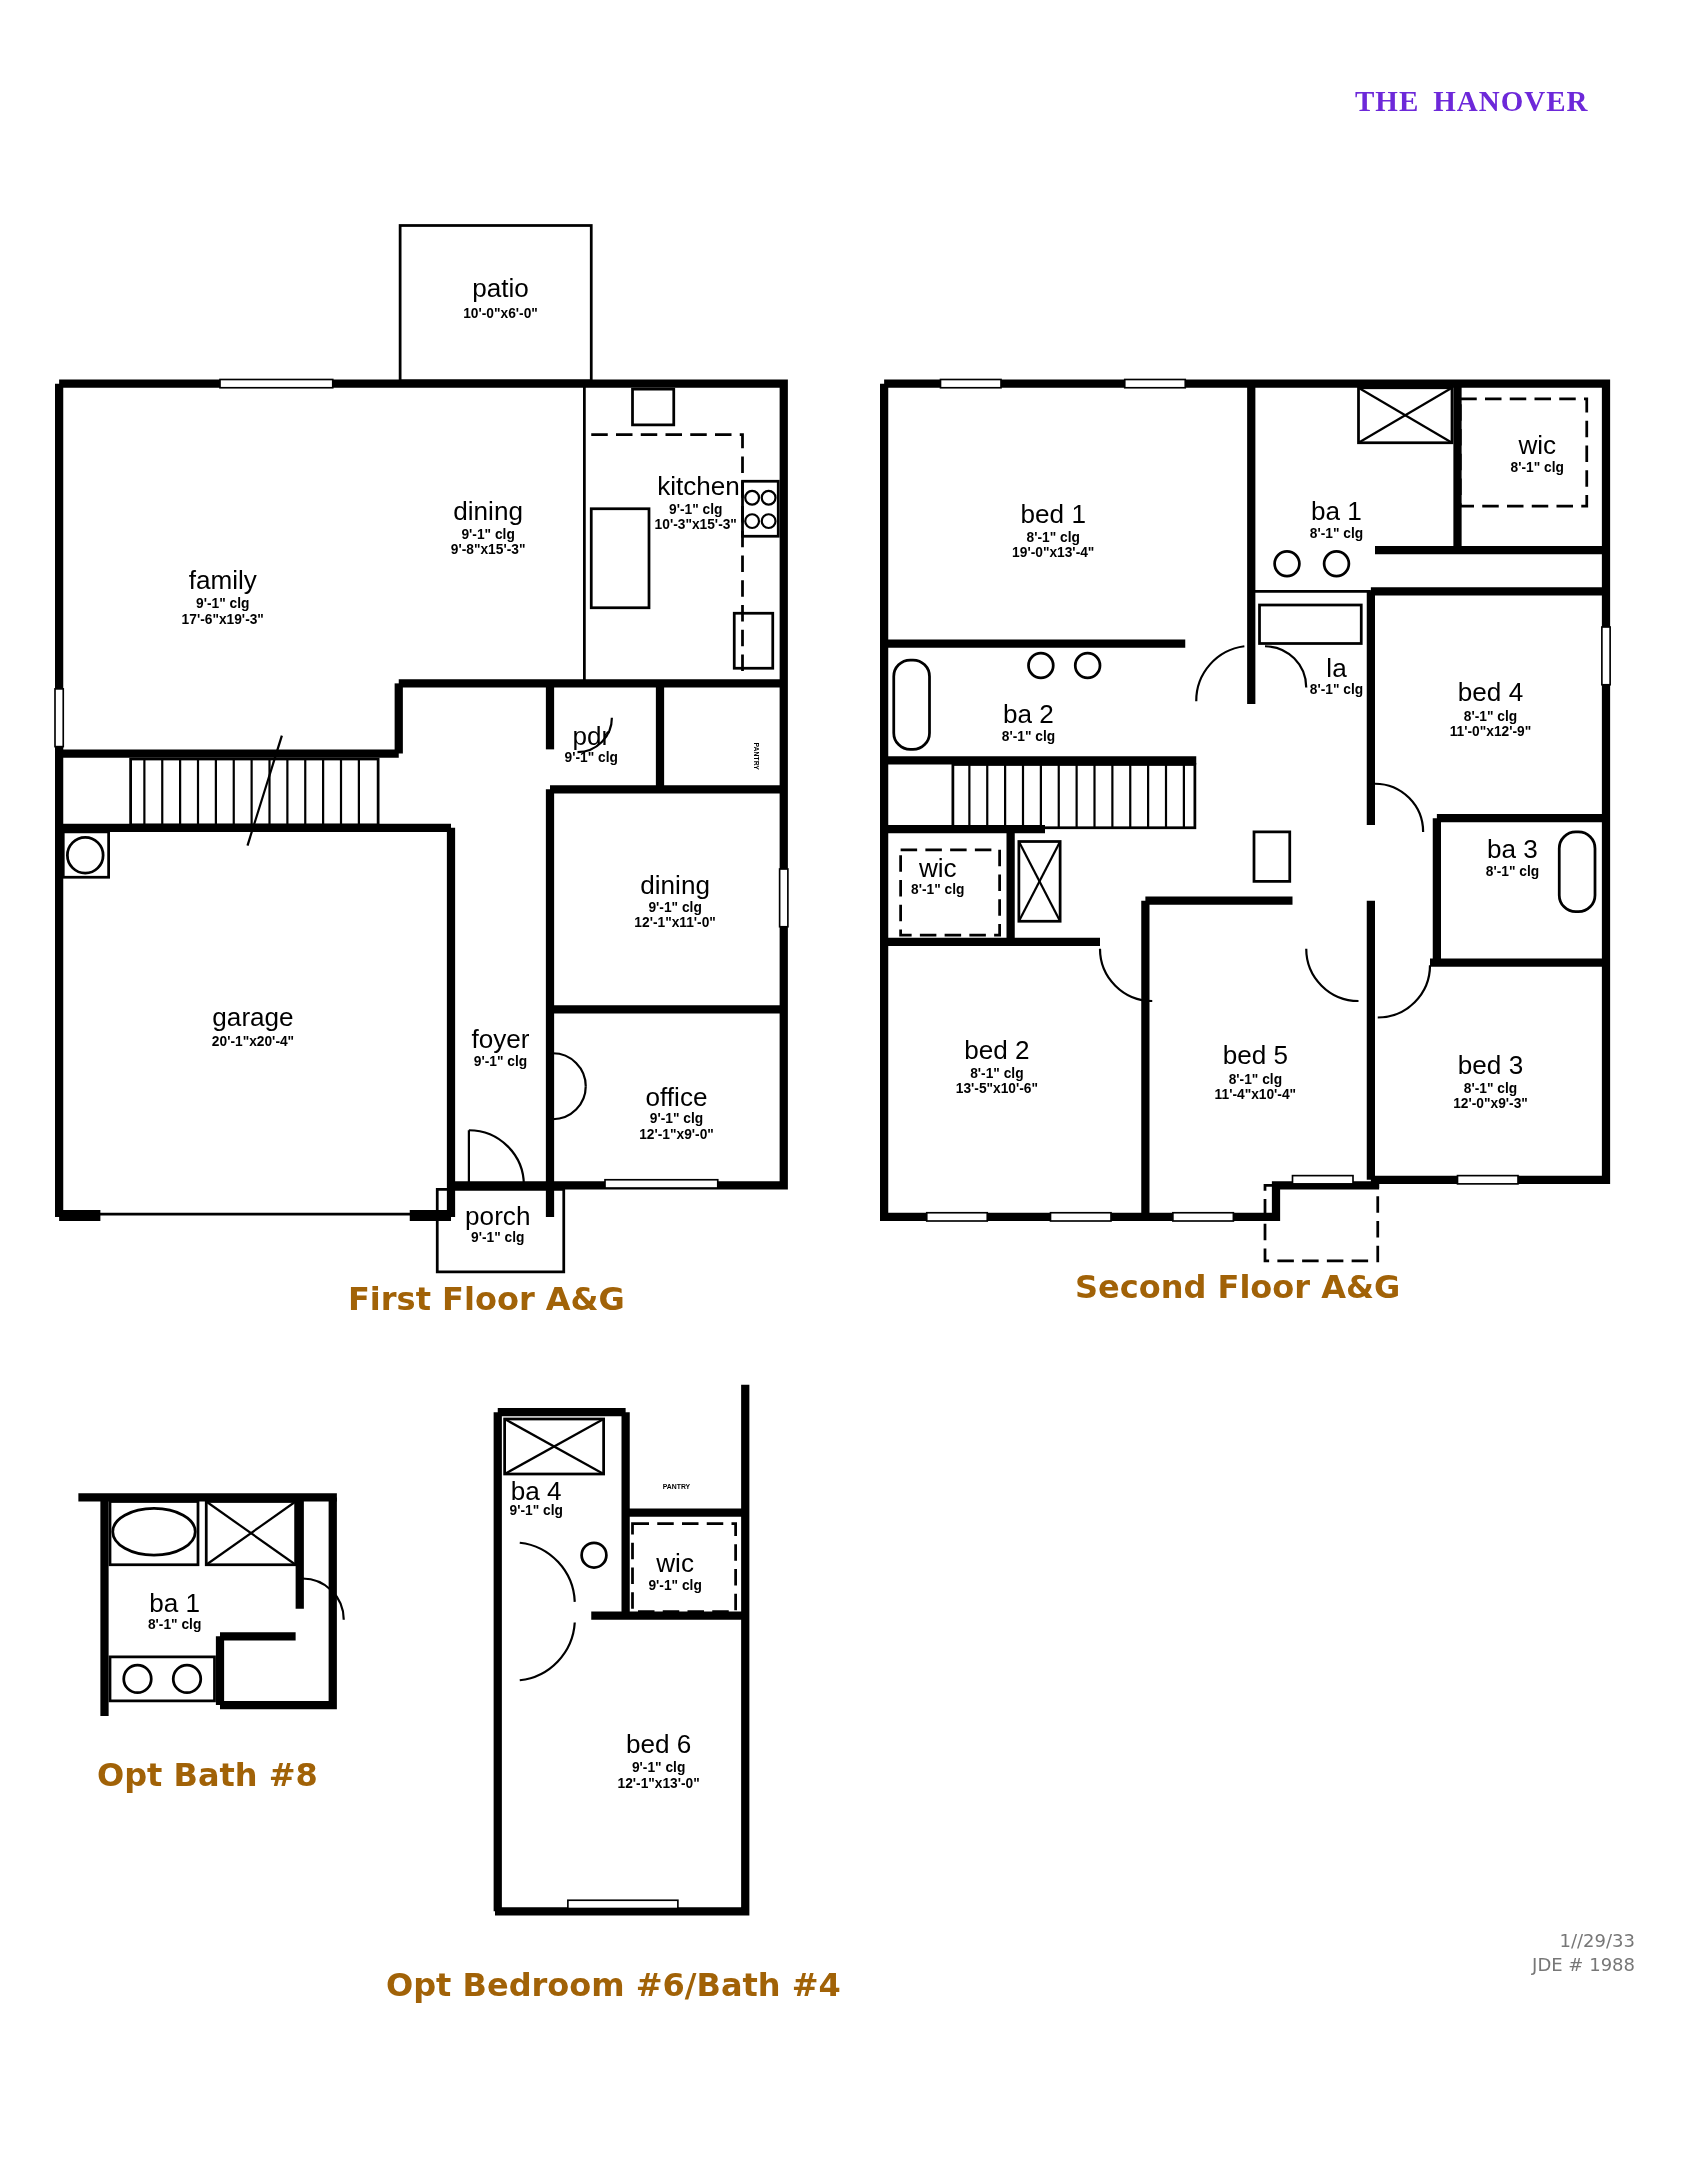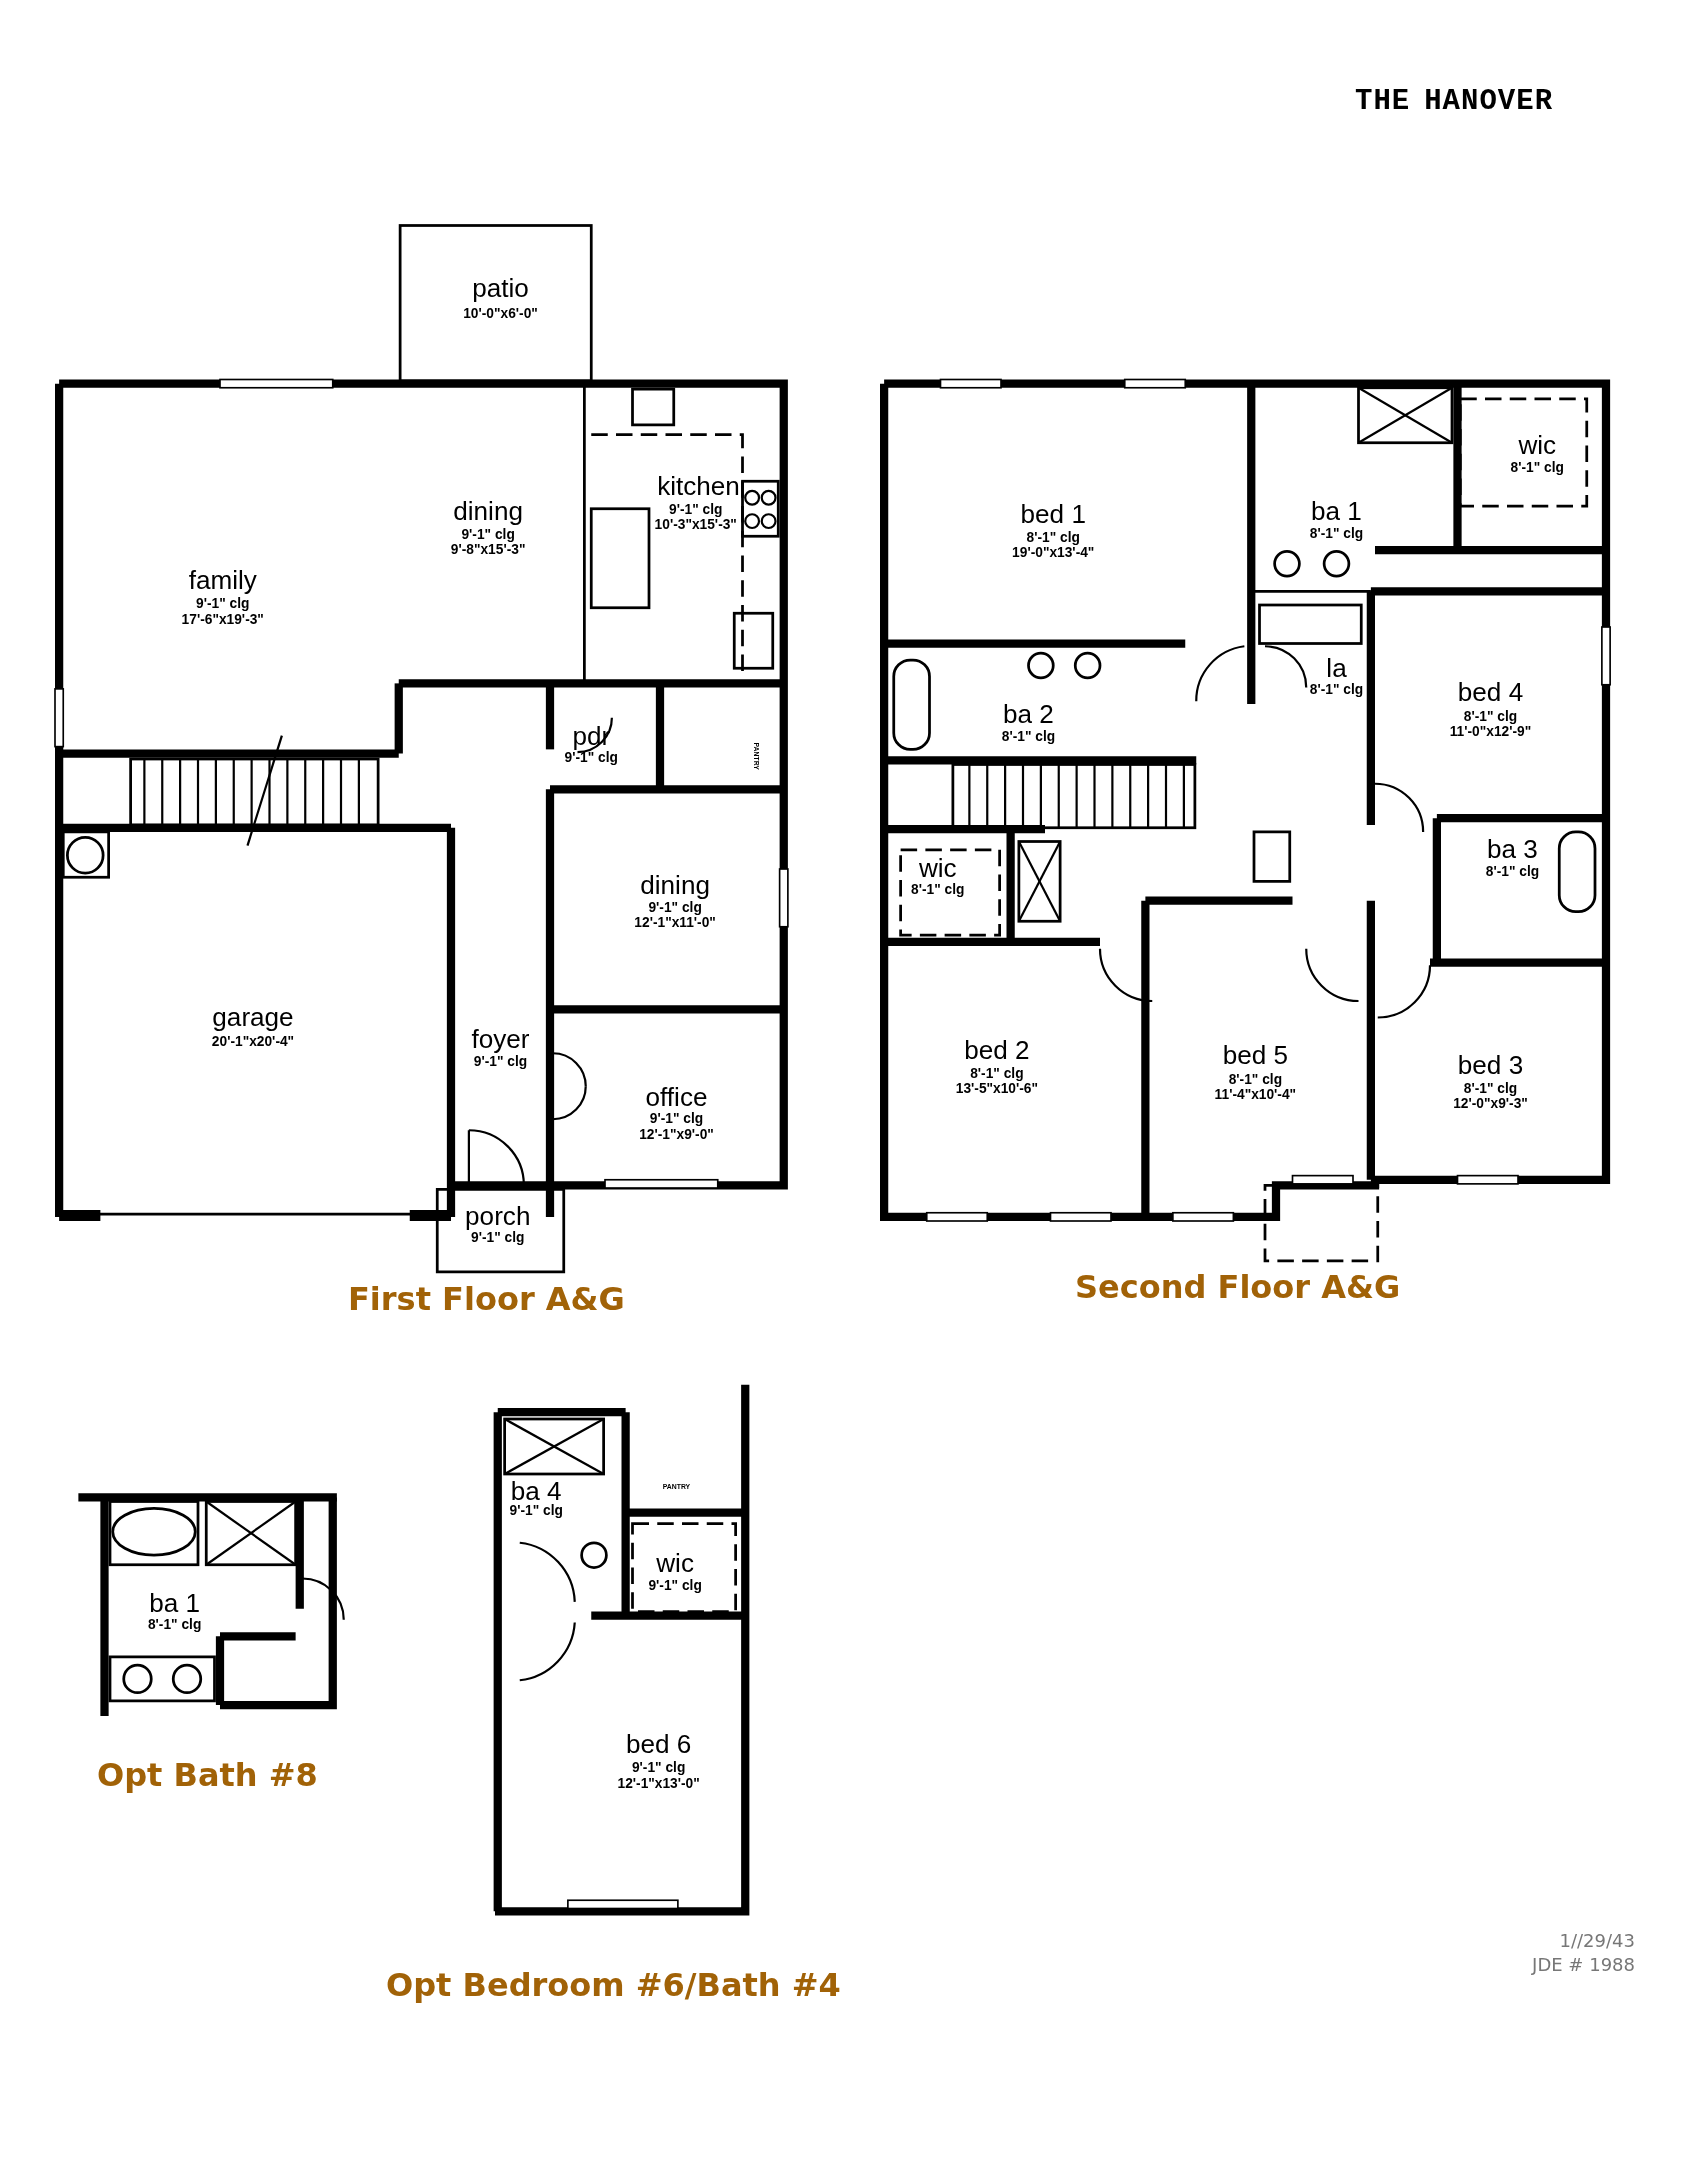--- a/index.html
+++ b/index.html
@@ -1,17 +1,17 @@
 <!DOCTYPE html>
 <html><head>
 <meta charset="utf-8">
 <style>
   html,body{margin:0;padding:0;background:#fff;}
   body{width:1683px;height:2178px;position:relative;overflow:hidden;font-family:"Liberation Sans",sans-serif;}
-  .title{position:absolute;left:1355px;top:85px;font-family:Liberation Mono, monospace;font-weight:bold;font-size:29px;letter-spacing:1px;color:#000000;}
+  .title{position:absolute;left:1355px;top:85px;font-family:Liberation Serif, serif;font-weight:bold;font-size:29px;letter-spacing:1px;color:#6d28d9;}
   .title span{margin-right:14px;}
   .caption{position:absolute;font-family:"DejaVu Sans",sans-serif;font-size:32px;color:#a16207;font-weight:600;white-space:nowrap;}
   .stamp{position:absolute;right:48px;top:1929px;text-align:right;font-family:"DejaVu Sans",sans-serif;font-size:18px;color:#777;line-height:24px;}
   svg.plan{position:absolute;left:0;top:0;width:1683px;height:2178px;}
   .rl{font-family:"Liberation Sans",sans-serif;font-size:19px;fill:#000;text-anchor:middle;}
   .rs{font-family:"Liberation Sans",sans-serif;font-size:10px;font-weight:bold;fill:#000;text-anchor:middle;}
   .w{stroke:#000;stroke-width:6;fill:none;}
   .t{stroke:#000;stroke-width:2;fill:none;}
   .d{stroke:#000;stroke-width:1.6;fill:none;}
   .dash{stroke:#000;stroke-width:2;fill:none;stroke-dasharray:12 6;}
@@ -264,16 +264,16 @@
     <text x="482" y="1083" font-size="5" font-weight="bold" font-family="Liberation Sans, sans-serif">PANTRY</text>
   </g>
 </svg>
 
 <div class="caption" style="left:348px;top:1280px;">First Floor A&amp;G</div>
 <div class="caption" style="left:1075px;top:1268px;">Second Floor A&amp;G</div>
 <div class="caption" style="left:97px;top:1756px;">Opt Bath #8</div>
 <div class="caption" style="left:386px;top:1966px;">Opt Bedroom #6/Bath #4</div>
 
 <div class="stamp">
-  <div>1//29/43</div>
+  <div>1//29/33</div>
   <div>JDE # 1988</div>
 </div>
 
 
 </body></html>

